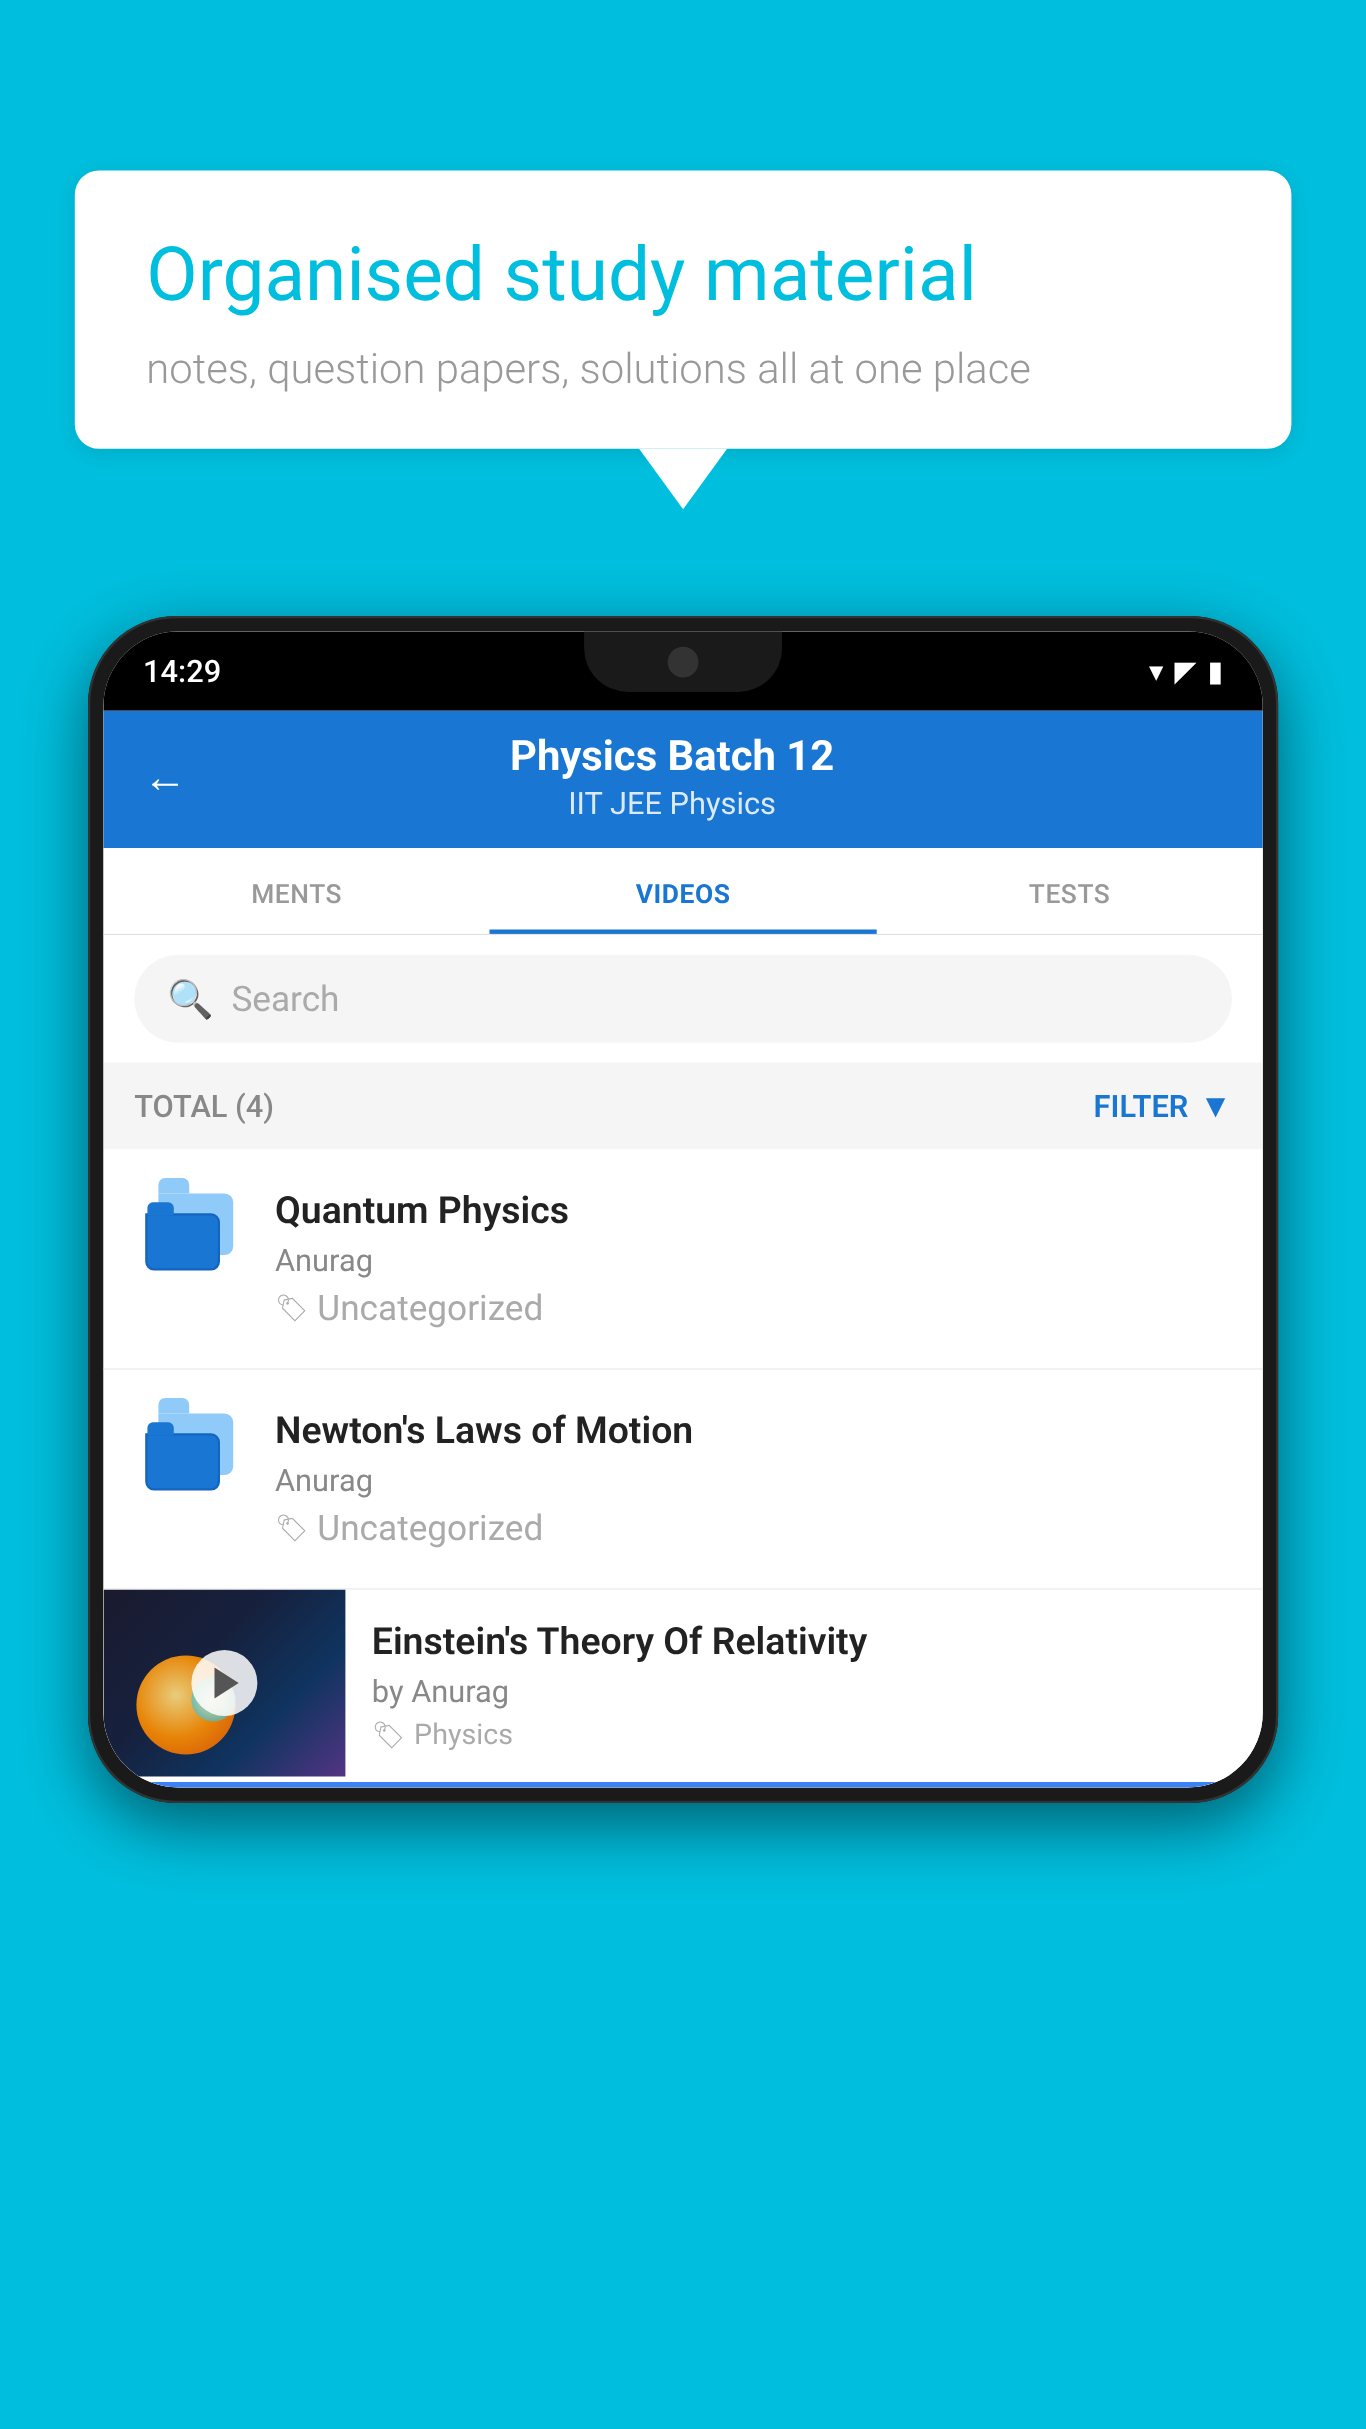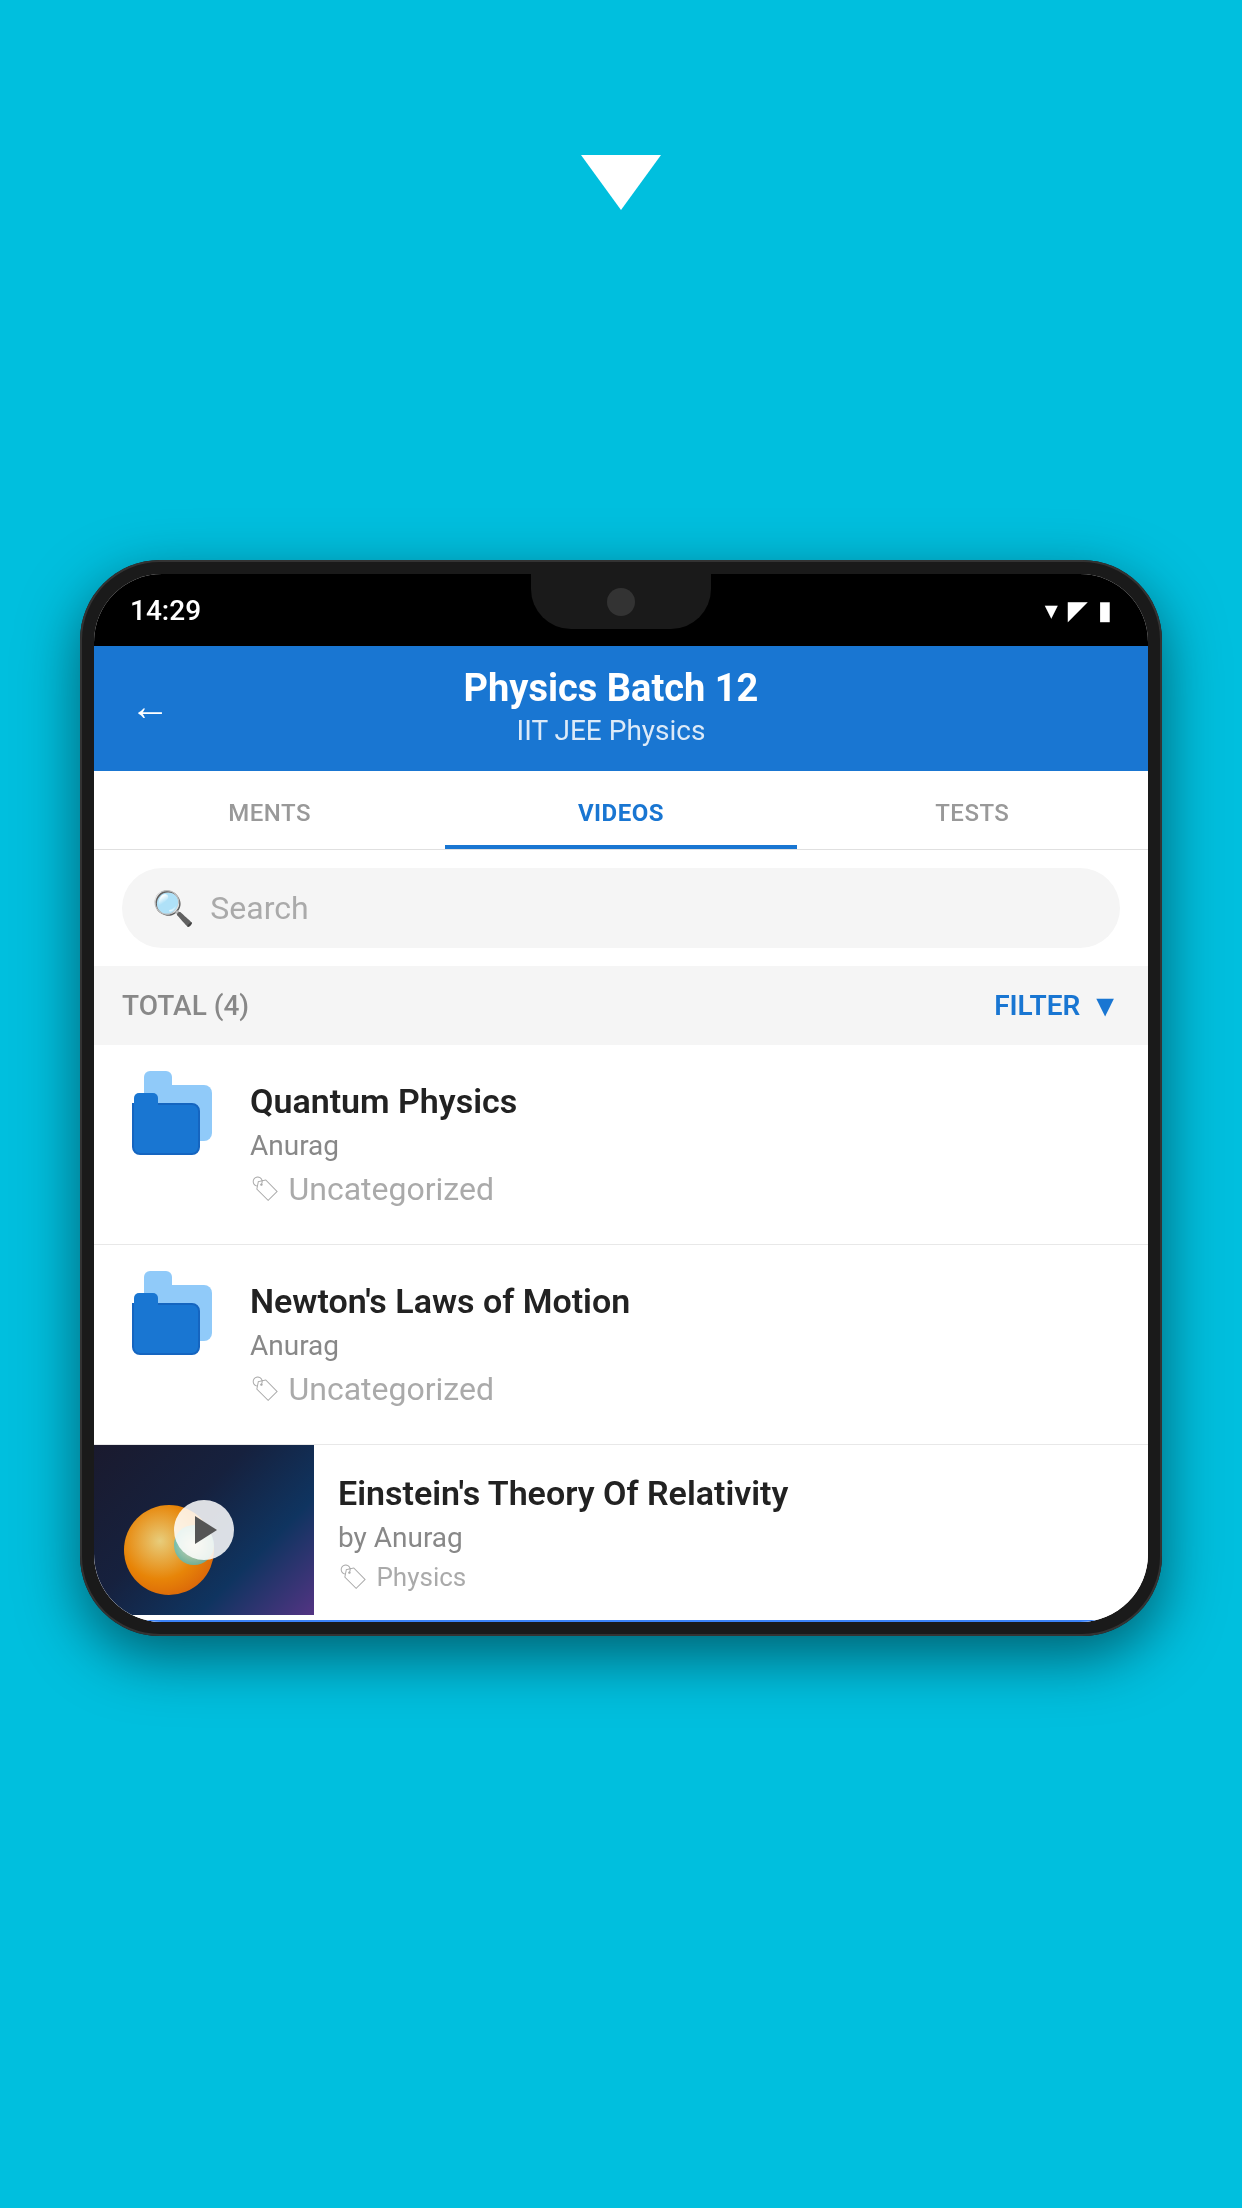--- a/index.html
+++ b/index.html
@@ -351,21 +351,21 @@
     .tag-label {
       font-size: 32px;
       color: #aaa;
     }
 
     
     .video-item-thumb {
       display: flex;
       align-items: flex-start;
       padding: 0 0 0 0;
-      border-bottom: 2px solid #3b82f6;
+      border-bottom: 5px solid #3b82f6;
       cursor: pointer;
       overflow: hidden;
     }
 
     .thumb-image {
       width: 220px;
       height: 170px;
       flex-shrink: 0;
       background: linear-gradient(135deg, #1a1a2e 0%, #16213e 40%, #0f3460 70%, #533483 100%);
       position: relative;
@@ -450,20 +450,24 @@
       font-size: 26px;
       color: #aaa;
     }
   </style>
 </head>
 <body>
 
 <div style="position:absolute;inset:0;background:#00BFDE;"></div>
 
 <div class="speech-bubble-container">
+  <div class="speech-bubble">
+    <div class="speech-bubble-title">Organised study material</div>
+    <div class="speech-bubble-subtitle">notes, question papers, solutions all at one place</div>
+  </div>
   <div class="speech-bubble-tail"></div>
 </div>
 
 <div class="phone-wrapper">
   <div class="phone-outer">
     <div class="phone-inner">
 
       <div class="status-bar">
         <div class="notch">
           <div class="notch-camera"></div>

